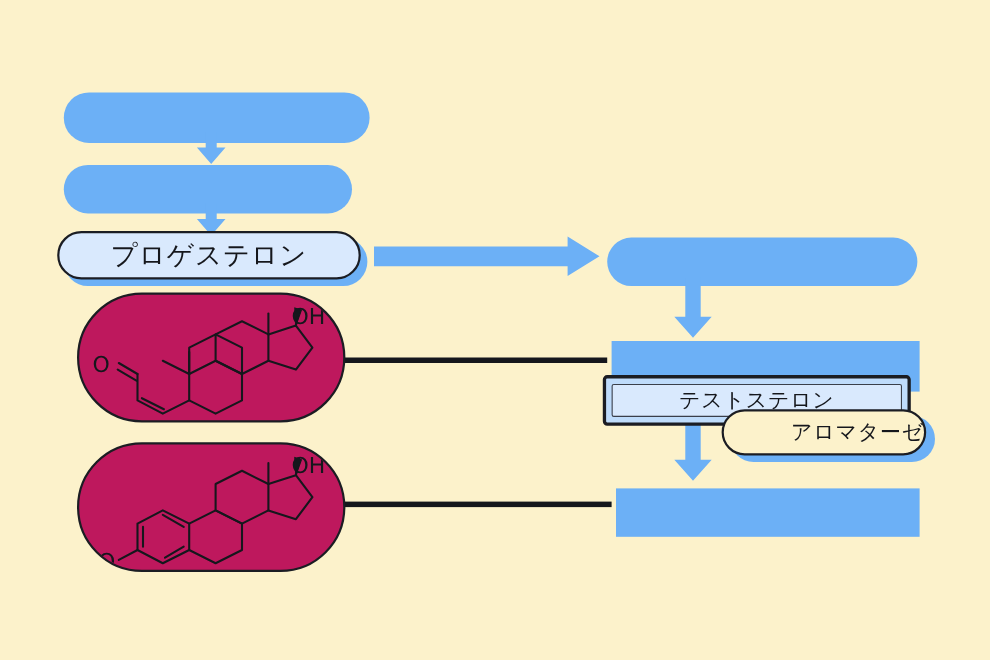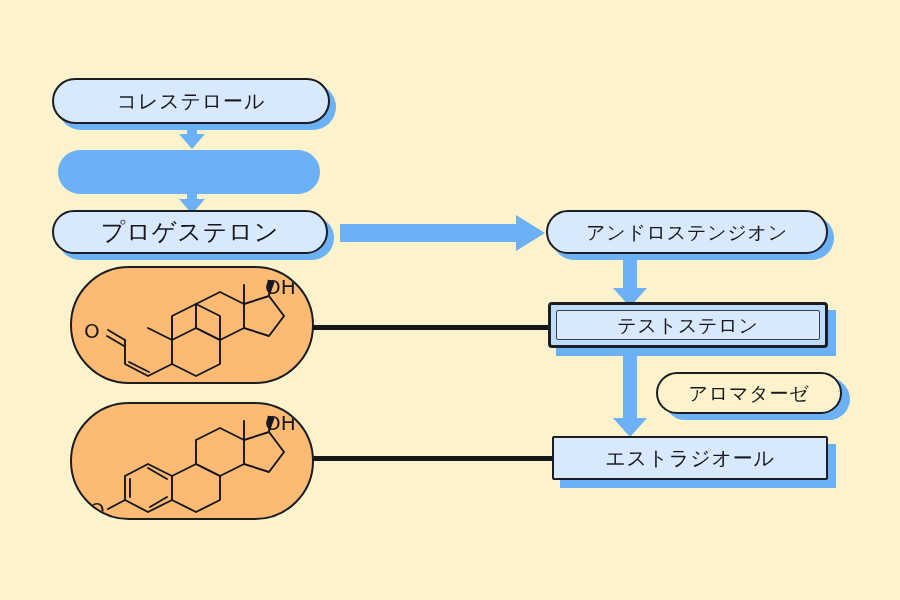--- a/index.html
+++ b/index.html
@@ -61,38 +61,39 @@
     background: #d9e9fd;
     border: 2px solid #1b1d23;
     border-radius: 2px;
   }
   
   .rect-double {
     background: #bfdcfb;
     border: 3px solid #1b1d23;
     border-radius: 4px;
     padding: 5px;
+    margin-top: 39px;
   }
   .rect-double .inner {
     width: 100%;
     height: 100%;
     box-sizing: border-box;
     background: #d9e9fd;
     border: 1.5px solid #3a3f4a;
     border-radius: 2px;
     display: flex;
     align-items: center;
     justify-content: center;
   }
 
   
   .struct {
     position: absolute;
     box-sizing: border-box;
-    background: #fdba74;
+    background: #be185d;
     border: 2px solid #1b1d23;
     border-radius: 999px;
     overflow: hidden;
     z-index: 4;
     text-align: center;
   }
   .struct svg { display: block; }
 
   
   .arrow-v, .arrow-h {
@@ -107,23 +108,20 @@
     height: 5px;
     z-index: 2;
   }
 </style>
 </head>
 <body>
 
 <div id="canvas">
 
   <div class="shadow shadow-pill" style="left:58px;top:84px;width:278px;height:46px;"></div>
-  <div class="node pill" style="left:52px;top:78px;width:278px;height:46px;font-size:20px;">
-    <span class="lbl">コレステロール</span>
-  </div>
 
   <div class="arrow-v" style="left:178px;top:120px;width:28px;height:30px;">
     <svg width="28" height="30" viewBox="0 0 28 30">
       <polygon points="9,0 19,0 19,14 27,14 14,29 1,14 9,14" fill="#6cb0f6"></polygon>
     </svg>
   </div>
 
   <div class="shadow shadow-pill" style="left:58px;top:150px;width:262px;height:44px;"></div>
 
   <div class="arrow-v" style="left:178px;top:185px;width:28px;height:30px;">
@@ -137,23 +135,20 @@
     <span class="lbl">プロゲステロン</span>
   </div>
 
   <div class="arrow-h" style="left:340px;top:214px;width:206px;height:38px;">
     <svg width="206" height="38" viewBox="0 0 206 38">
       <polygon points="0,10 176,10 176,1 205,19 176,37 176,28 0,28" fill="#6cb0f6"></polygon>
     </svg>
   </div>
 
   <div class="shadow shadow-pill" style="left:552px;top:216px;width:282px;height:44px;"></div>
-  <div class="node pill" style="left:546px;top:210px;width:282px;height:44px;font-size:19px;">
-    <span class="lbl">アンドロステンジオン</span>
-  </div>
 
   <div class="arrow-v" style="left:612px;top:252px;width:36px;height:56px;">
     <svg width="36" height="56" viewBox="0 0 36 56">
       <polygon points="11,0 25,0 25,36 35,36 18,55 1,36 11,36" fill="#6cb0f6"></polygon>
     </svg>
   </div>
 
   <div class="shadow" style="left:556px;top:310px;width:280px;height:46px;"></div>
   <div class="node rect-double" style="left:548px;top:302px;width:280px;height:46px;font-size:19px;">
     <div class="inner">
@@ -161,28 +156,25 @@
     </div>
   </div>
 
   <div class="arrow-v" style="left:612px;top:352px;width:36px;height:86px;">
     <svg width="36" height="86" viewBox="0 0 36 86">
       <polygon points="11,0 25,0 25,66 35,66 18,85 1,66 11,66" fill="#6cb0f6"></polygon>
     </svg>
   </div>
 
   <div class="shadow shadow-pill" style="left:664px;top:378px;width:186px;height:42px;"></div>
-  <div class="node pill-cream" style="left:656px;top:372px;width:186px;height:42px;font-size:19px;">
+  <div class="node pill-cream" style="left:656px;top:372px;width:186px;height:42px;font-size:19px;justify-content:flex-end;">
     <span class="lbl">アロマターゼ</span>
   </div>
 
   <div class="shadow" style="left:560px;top:444px;width:276px;height:44px;"></div>
-  <div class="node rect" style="left:552px;top:436px;width:276px;height:44px;font-size:20px;">
-    <span class="lbl">エストラジオール</span>
-  </div>
 
   <div class="link-line" style="left:308px;top:325px;width:244px;"></div>
   <div class="link-line" style="left:308px;top:456px;width:248px;"></div>
 
   <div class="struct" style="left:70px;top:266px;width:244px;height:118px;">
     <svg width="244" height="118" viewBox="0 0 244 118">
       <g fill="none" stroke="#15171c" stroke-width="1.9" stroke-linecap="round" stroke-linejoin="round">
 
         <polyline points="53,72 53,96 76,108 100,96 100,72 76,60"></polyline>
 

